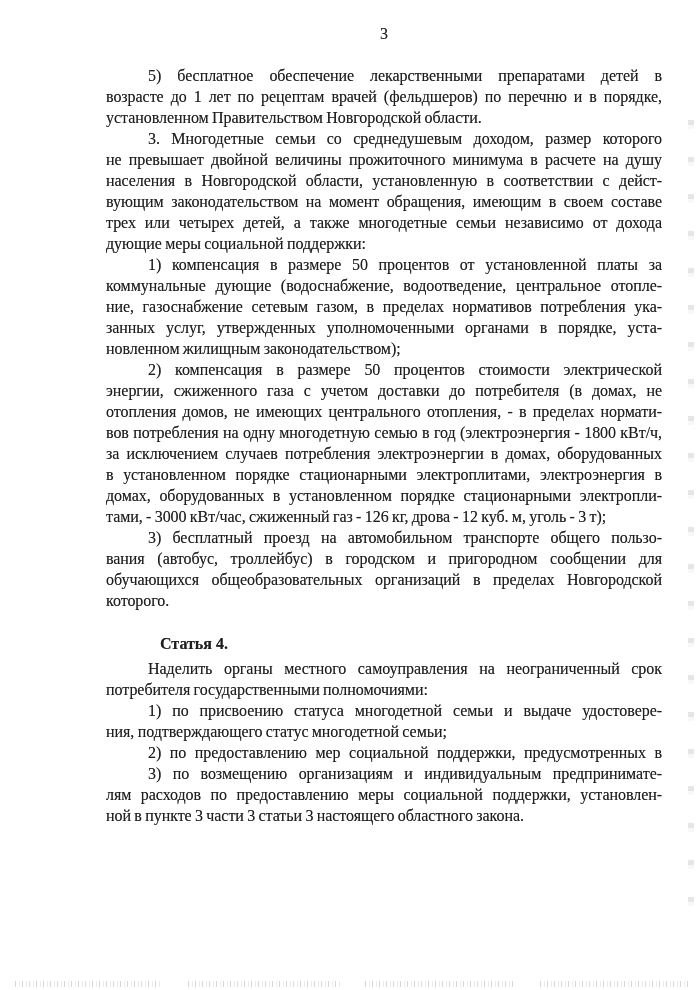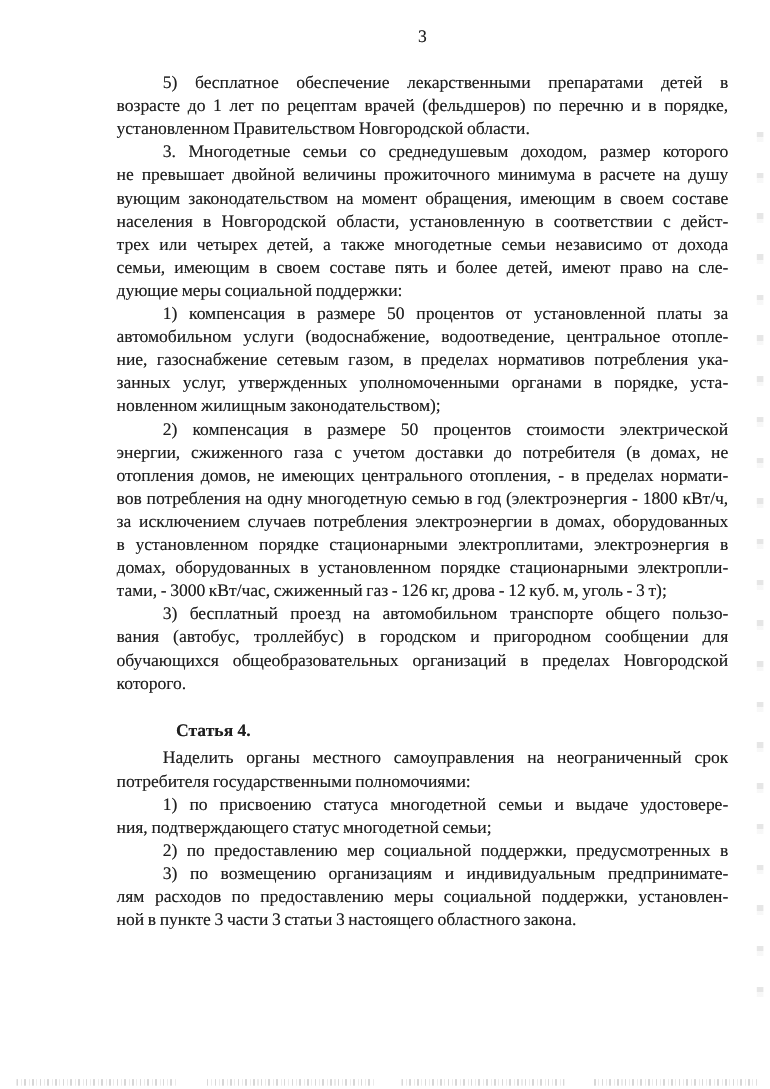--- a/index.html
+++ b/index.html
@@ -60,29 +60,28 @@
 
 <div class="text-block">
     <div class="para">
       <div class="line indent j">5) бесплатное обеспечение лекарственными препаратами детей в</div>
       <div class="line j">возрасте до 1 лет по рецептам врачей (фельдшеров) по перечню и в порядке,</div>
       <div class="line">установленном Правительством Новгородской области.</div>
     </div>
     <div class="para">
       <div class="line indent j">3. Многодетные семьи со среднедушевым доходом, размер которого</div>
       <div class="line j">не превышает двойной величины прожиточного минимума в расчете на душу</div>
+      <div class="line j">населения в Новгородской области, установленную в соответствии с дейст-</div>
       <div class="line j">вующим законодательством на момент обращения, имеющим в своем составе</div>
-      <div class="line j">населения в Новгородской области, установленную в соответствии с дейст-</div>
       <div class="line j">трех или четырех детей, а также многодетные семьи независимо от дохода</div>
-      <div class="line j">семьи, имеющим в своем составе пять и более детей, имеют право на сле-</div>
       <div class="line">дующие меры социальной поддержки:</div>
     </div>
     <div class="para">
       <div class="line indent j">1) компенсация в размере 50 процентов от установленной платы за</div>
-      <div class="line j">автомобильном услуги (водоснабжение, водоотведение, центральное отопле-</div>
+      <div class="line j">коммунальные дующие (водоснабжение, водоотведение, центральное отопле-</div>
       <div class="line j">ние, газоснабжение сетевым газом, в пределах нормативов потребления ука-</div>
       <div class="line j">занных услуг, утвержденных уполномоченными органами в порядке, уста-</div>
       <div class="line">новленном жилищным законодательством);</div>
     </div>
     <div class="para">
       <div class="line indent j">2) компенсация в размере 50 процентов стоимости электрической</div>
       <div class="line j">энергии, сжиженного газа с учетом доставки до потребителя (в домах, не</div>
       <div class="line j">отопления домов, не имеющих центрального отопления, - в пределах нормати-</div>
       <div class="line j">вов потребления на одну многодетную семью в год (электроэнергия - 1800 кВт/ч,</div>
       <div class="line j">за исключением случаев потребления электроэнергии в домах, оборудованных</div>

